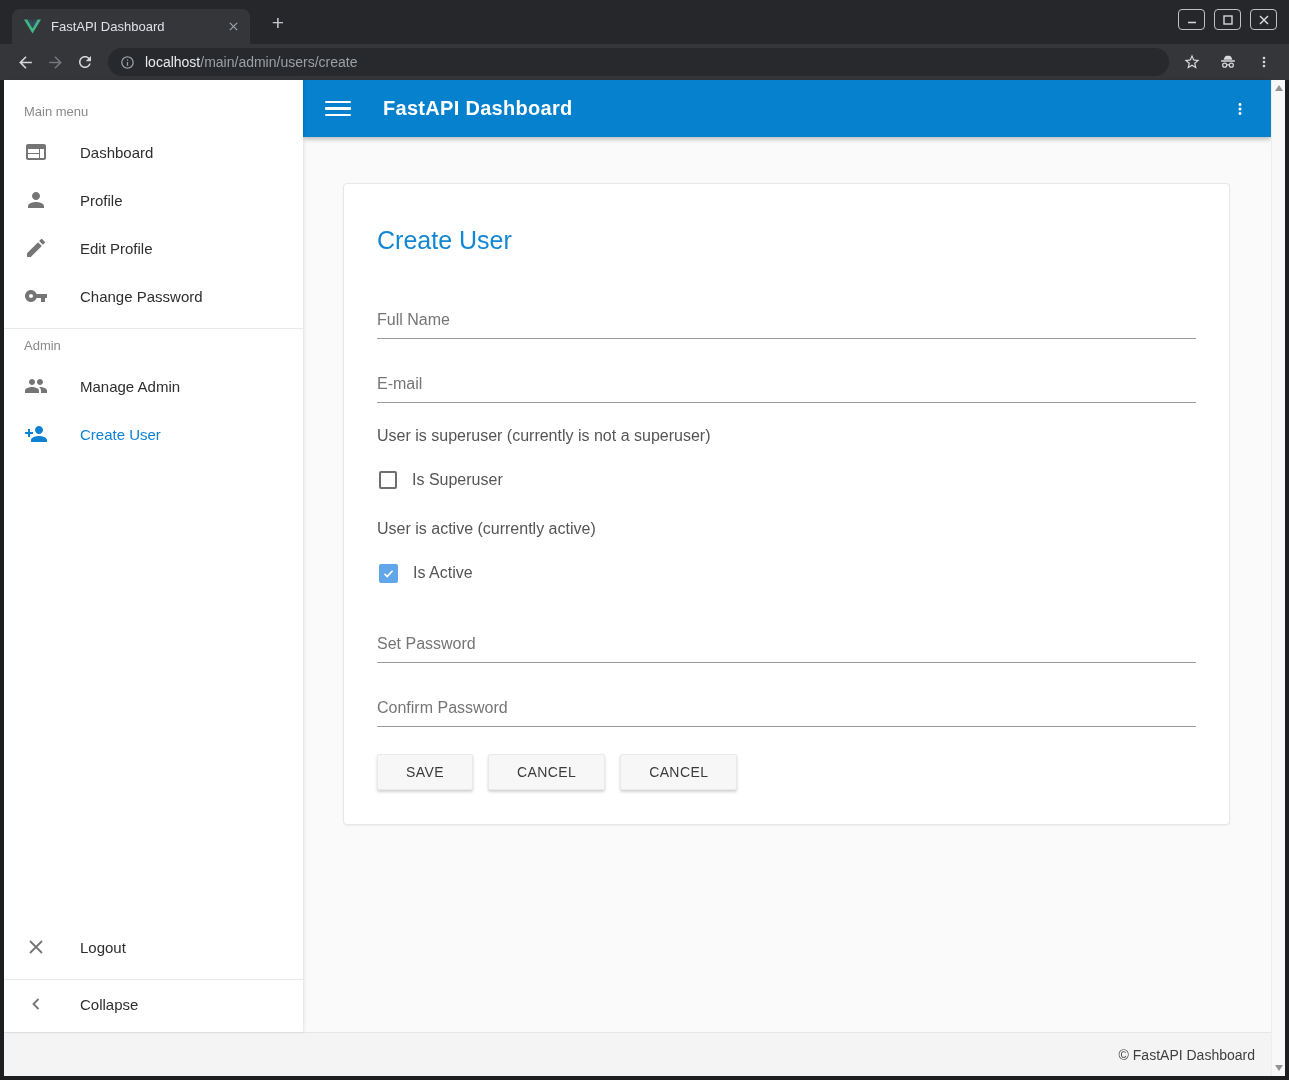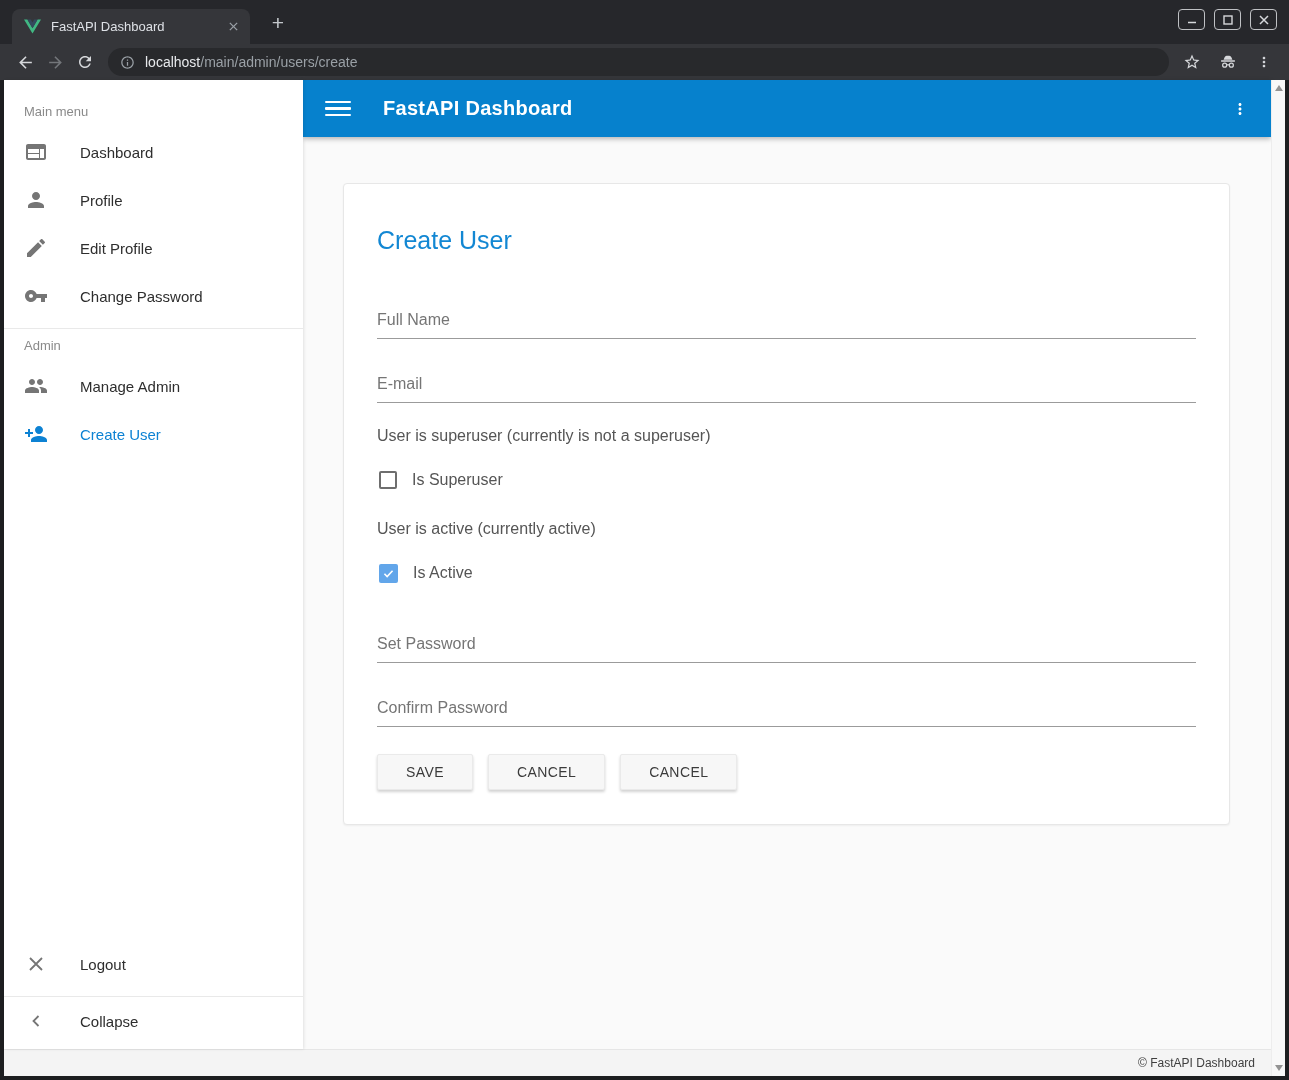--- a/index.html
+++ b/index.html
@@ -54,21 +54,21 @@
   .hint { margin-top:24px; font-size:16px; color:#555555; }
   .hint.second { margin-top:31px; }
   .cb-row { margin-top:26px; display:flex; align-items:flex-start; cursor:pointer; }
   .cb-box { width:18px; height:18px; border:2px solid #6e6e6e; border-radius:2px; margin-left:2px; flex:none; }
   .cb-box.checked { border:none; background:#62a6ea; width:19px; height:19px; display:flex; align-items:center; justify-content:center; }
   .cb-label { margin-left:15px; font-size:16px; color:#555555; }
   .pwd-gap { margin-top:48px; }
   .btn-row { margin-top:27px; display:flex; gap:15px; }
   .btn { min-width:89px; height:36px; background:#f7f7f7; border:1px solid #eaeaea; border-radius:2px; box-shadow:0 2px 3px rgba(0,0,0,0.18); font-family:"Liberation Sans",sans-serif; font-size:14px; font-weight:500; letter-spacing:0.4px; color:#3b3b3b; padding:0 28px; cursor:pointer; }
 
-  .page-footer { height:27px; background:#f4f4f4; border-top:1px solid #e6e6e6; display:flex; align-items:center; justify-content:flex-end; padding-right:16px; font-size:12px; color:#3f3f3f; flex:none; }
+  .page-footer { height:44px; background:#f4f4f4; border-top:1px solid #e6e6e6; display:flex; align-items:center; justify-content:flex-end; padding-right:16px; font-size:14px; color:#3f3f3f; flex:none; }
 
   .scrollbar { position:absolute; top:0; right:0; bottom:0; width:14px; background:#f8f8f8; border-left:1px solid #ededed; display:flex; flex-direction:column; justify-content:space-between; align-items:center; padding:5px 0; z-index:5; }
   .sb-up { width:0; height:0; border-left:4px solid transparent; border-right:4px solid transparent; border-bottom:6px solid #939393; }
   .sb-down { width:0; height:0; border-left:4px solid transparent; border-right:4px solid transparent; border-top:6px solid #939393; }
 </style>
 </head>
 <body>
 
 <div class="window">
 

